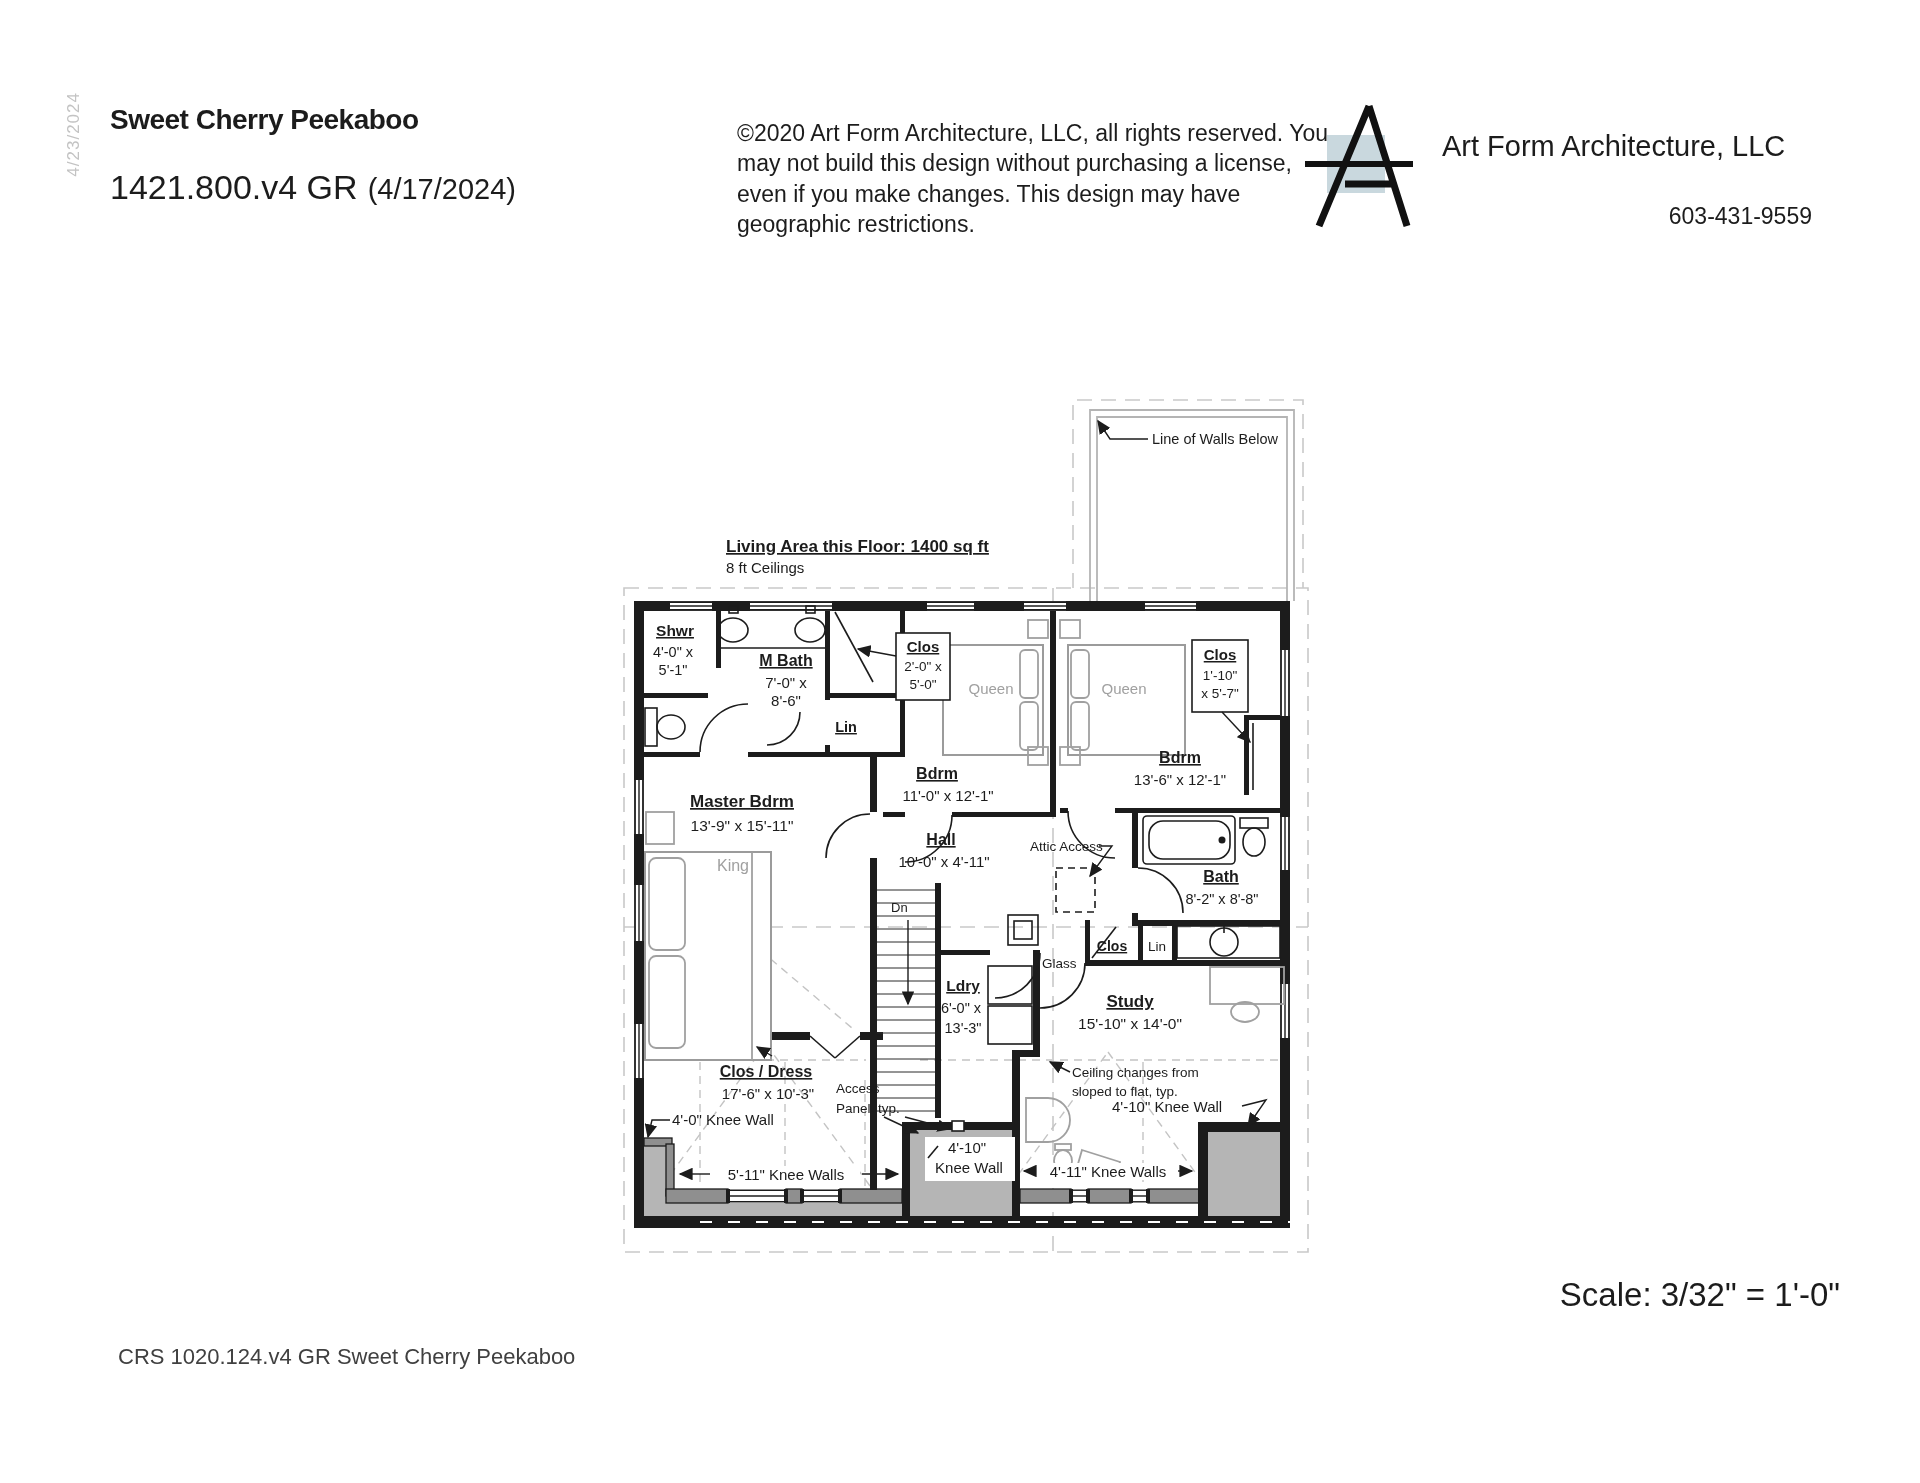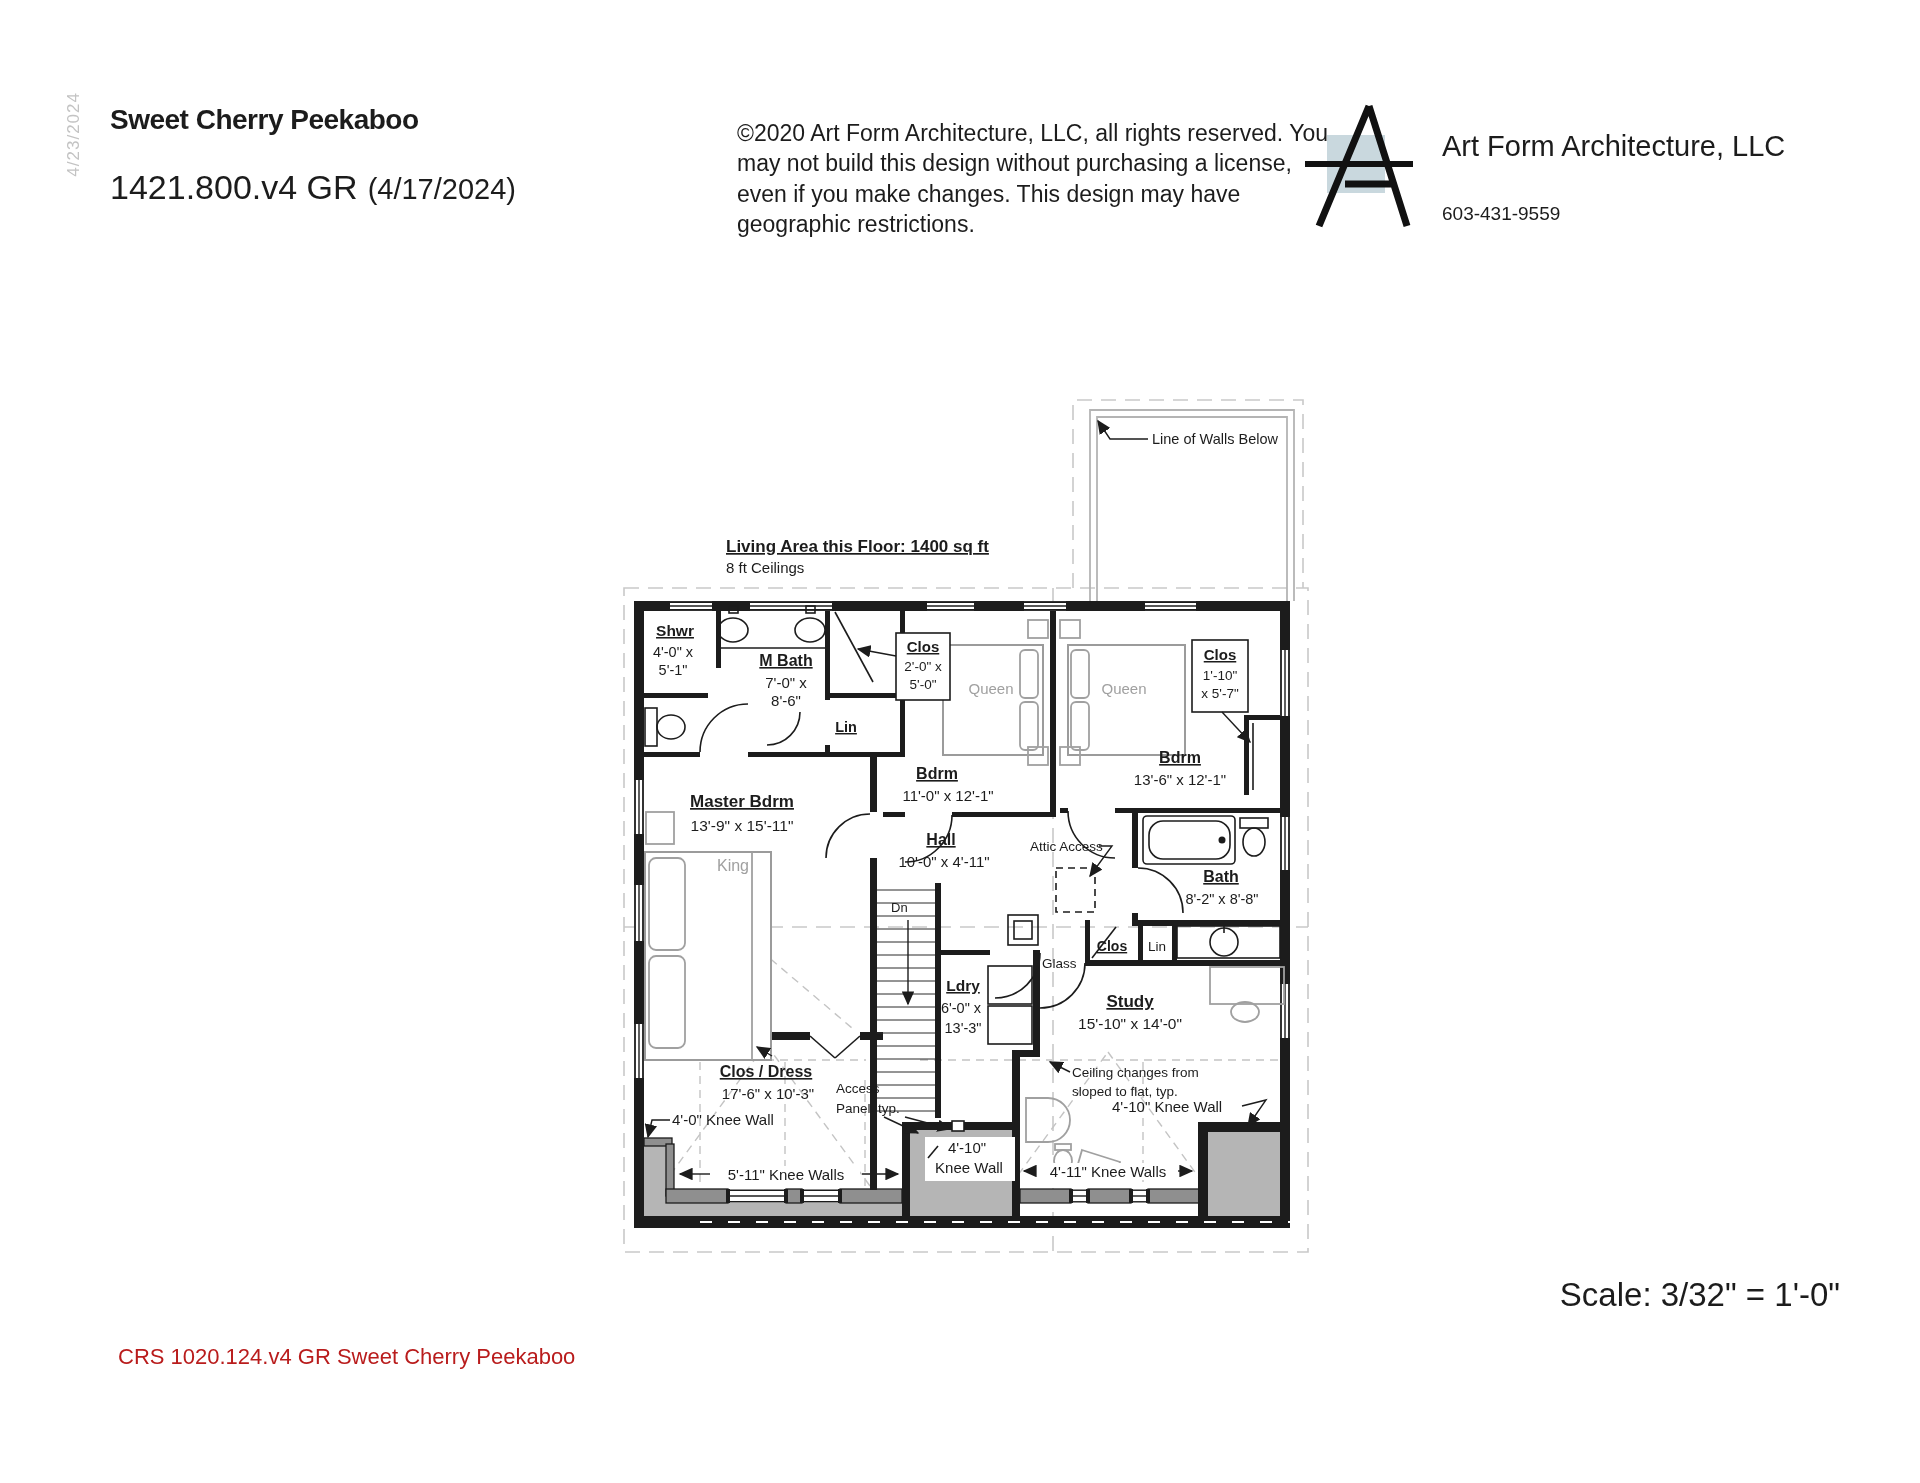--- a/index.html
+++ b/index.html
@@ -7,23 +7,23 @@
        font-family:"Liberation Sans",sans-serif;color:#1c1c1c;}
   .abs{position:absolute;}
   
   .side-date{left:64px;top:92px;writing-mode:vertical-rl;transform:rotate(180deg);
              font-size:17px;color:#c3c3c3;letter-spacing:1px;}
   .title{left:110px;top:104px;font-size:28px;font-weight:bold;letter-spacing:-0.5px;}
   .model-line{left:110px;top:168px;font-size:34px;}
   .model-date{font-size:29px;margin-left:10px;}
   .copyright{left:737px;top:118px;width:600px;font-size:23px;line-height:1.32;}
   .company{left:1442px;top:130px;font-size:29px;}
-  .phone{left:1442px;top:203px;width:370px;text-align:left;font-size:19px;}
+  .phone{left:1442px;top:203px;width:370px;text-align:right;font-size:23px;}
   
-  .watermark{left:118px;top:1344px;font-size:22px;color:#b91c1c;}
+  .watermark{left:118px;top:1344px;font-size:22px;color:#404040;}
   .plan-title-block{left:1200px;top:1270px;width:640px;text-align:right;}
   .plan-title{font-size:42px;font-weight:bold;line-height:1.1;}
   .plan-scale{font-size:33px;margin-top:6px;}
   
   svg text{fill:#1c1c1c;}
   .u{text-decoration:underline;}
   .b{font-weight:bold;}
   .c{text-anchor:middle;}
   .thin{stroke:#1c1c1c;stroke-width:1.6;fill:none;}
   .arrow{stroke:#1c1c1c;stroke-width:1.4;fill:none;}

